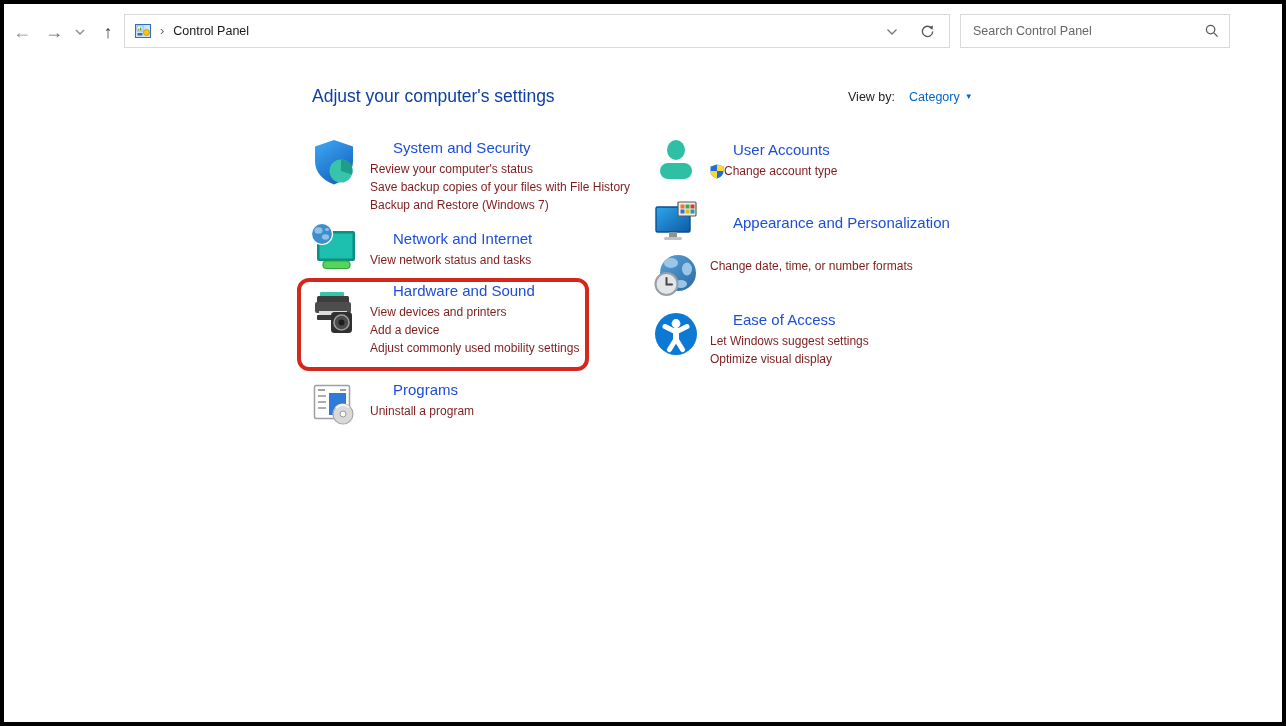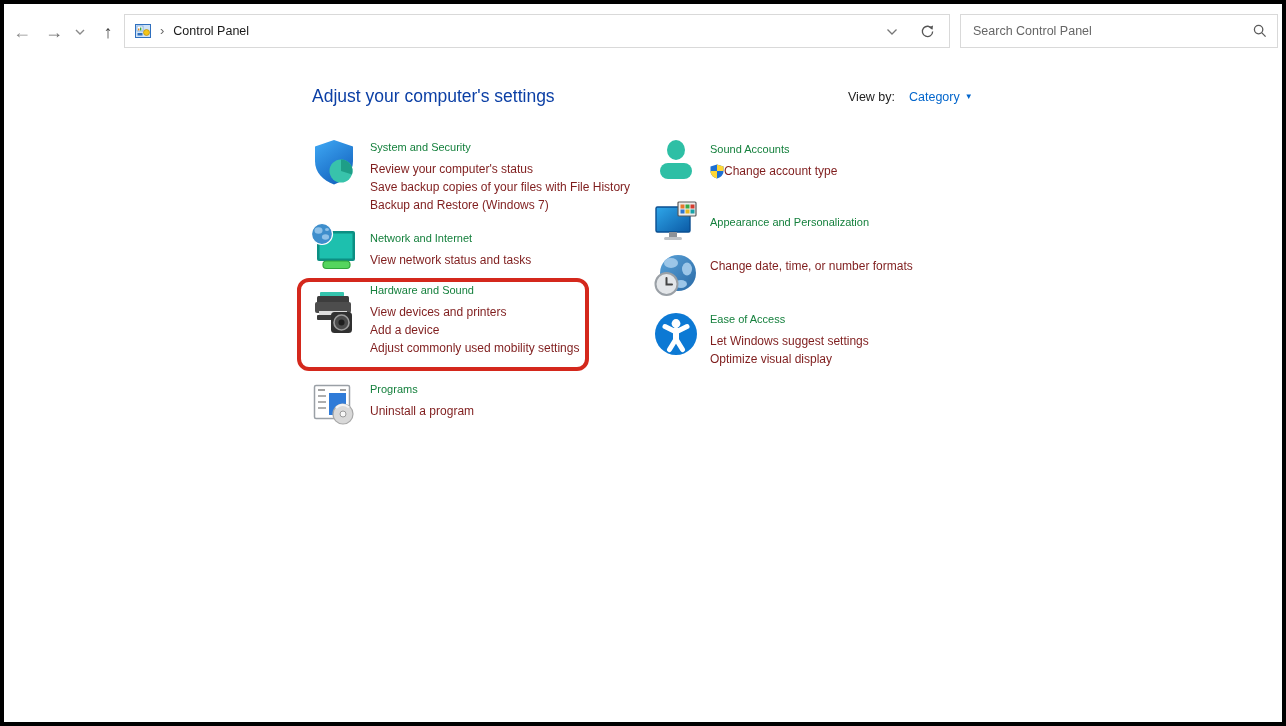--- a/index.html
+++ b/index.html
@@ -16,37 +16,37 @@
   .nav-chev{left:66px;width:20px;}
   .nav-up{left:88px;width:32px;color:#3f3f3f;font-size:18px;}
   .address-bar{
     position:absolute;left:120px;top:10px;width:826px;height:34px;box-sizing:border-box;
     border:1px solid #d9d9d9;background:#fff;display:flex;align-items:center;padding:0 10px;
   }
   .crumb-chev{color:#666;font-size:13px;margin:0 9px 2px 9px;}
   .crumb-text{font-size:12.5px;color:#1a1a1a;}
   .addr-right{margin-left:auto;display:flex;align-items:center;gap:22px;padding-right:4px;}
   .search-box{
-    position:absolute;left:956px;top:10px;width:318px;height:34px;box-sizing:border-box;
+    position:absolute;left:956px;top:10px;width:270px;height:34px;box-sizing:border-box;
     border:1px solid #d9d9d9;background:#fff;display:flex;align-items:center;padding:0 10px;
   }
   .search-input{flex:1;border:none;outline:none;font-size:12.5px;color:#333;background:transparent;
     font-family:"Liberation Sans","DejaVu Sans",sans-serif;}
   .search-input::placeholder{color:#666;opacity:1;}
   
   .page-title{position:absolute;left:308px;top:82px;font-size:17.5px;color:#0b3fa5;}
   .view-by{position:absolute;left:844px;top:86px;font-size:12.5px;color:#222;display:flex;align-items:center;}
   .view-by-value{color:#0366cc;margin-left:14px;cursor:pointer;display:flex;align-items:center;gap:5px;}
   .view-by-caret{font-size:8px;line-height:8px;color:#0366cc;}
   
   .cat{position:absolute;display:flex;gap:12px;align-items:flex-start;}
   .icon48{width:48px;height:48px;flex:none;}
   .icon44{width:44px;height:44px;flex:none;}
   .cat-text{display:flex;flex-direction:column;}
-  .cat-title{font-size:11px;line-height:19px;color:#15803d;text-decoration:none;margin-bottom:3px;cursor:pointer;}
+  .cat-title{font-size:15px;line-height:19px;color:#1d4ed8;text-decoration:none;margin-bottom:3px;cursor:pointer;margin-left:23px;}
   .cat-link{font-size:12px;line-height:18px;color:#7f1d1d;text-decoration:none;cursor:pointer;}
   .link-row{display:flex;align-items:center;line-height:18px;}
   .link-row .cat-link{line-height:18px;}
   
   .highlight-box{
     position:absolute;left:293px;top:274px;width:292px;height:93px;box-sizing:border-box;
     border:4px solid #d4281c;border-radius:12px;pointer-events:none;
   }
 </style>
 </head>
@@ -198,21 +198,21 @@
   <div class="highlight-box"></div>
 
   <div class="cat" style="left:650px;top:134px;">
     <span class="icon44">
       <svg width="44" height="44" viewBox="0 0 44 44">
         <ellipse cx="22" cy="12" rx="9" ry="10" fill="#2ebfa5"></ellipse>
         <rect x="6" y="25" width="32" height="16" rx="8" fill="#2ebfa5"></rect>
       </svg>
     </span>
     <div class="cat-text" style="margin-top:2px;">
-      <a class="cat-title">Sound Accounts</a>
+      <a class="cat-title">User Accounts</a>
       <span class="link-row">
         <span style="display:flex;">
           <svg width="14" height="15" viewBox="0 0 14 15">
             <path d="M7 0.5 L13.5 2.5 V7 C13.5 11 10.5 13.5 7 14.5 C3.5 13.5 0.5 11 0.5 7 V2.5 Z" fill="#1d6fd3"></path>
             <path d="M7 0.5 L13.5 2.5 V7 H7 Z" fill="#ffd633"></path>
             <path d="M7 7 H0.5 C0.5 11 3.5 13.5 7 14.5 Z" fill="#ffd633"></path>
           </svg>
         </span>
         <a class="cat-link">Change account type</a>
       </span>

